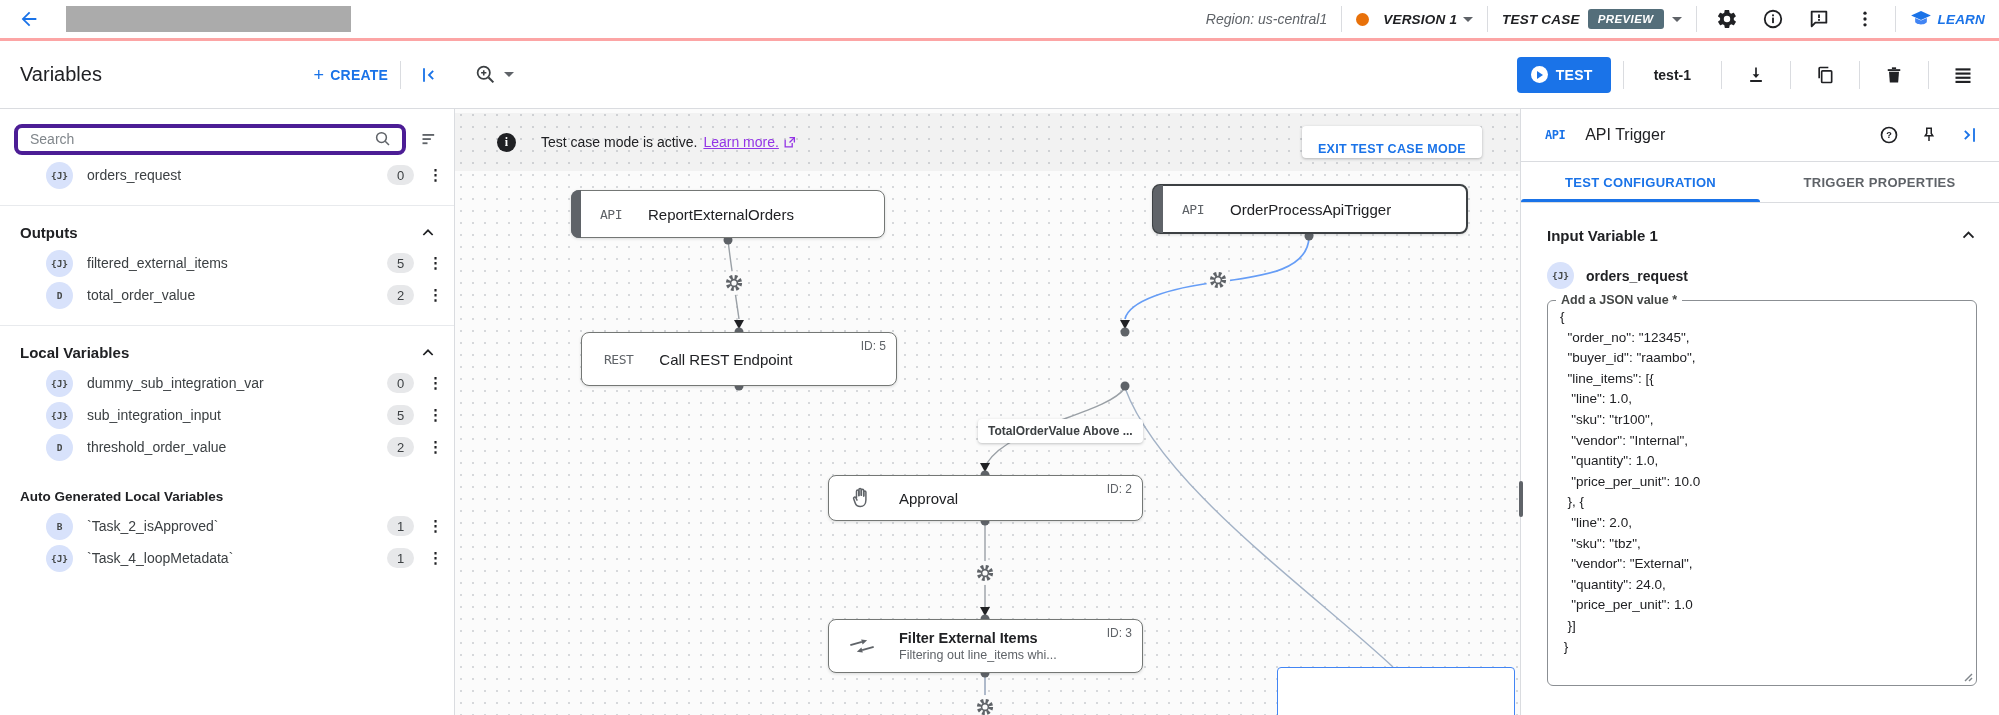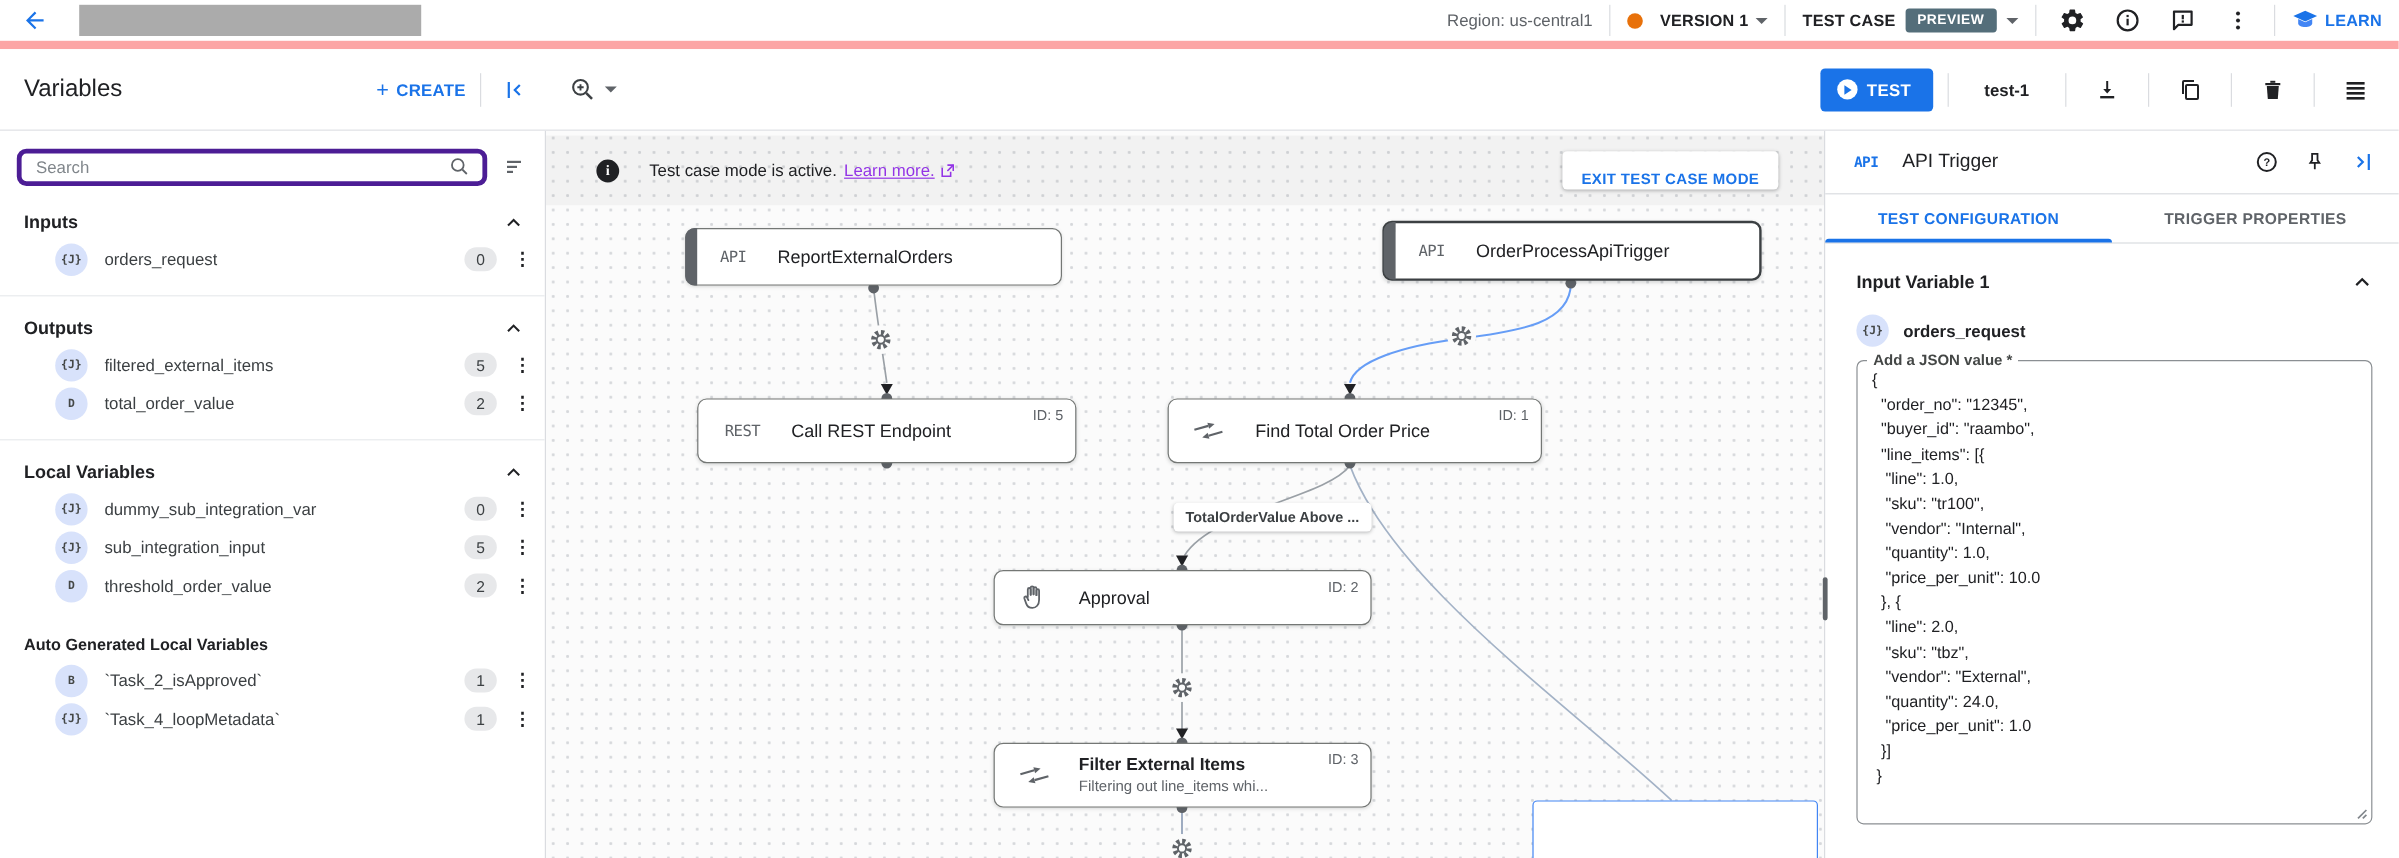--- a/index.html
+++ b/index.html
@@ -2,21 +2,21 @@
 <html><head>
 <meta charset="utf-8">
 <style>
   * { margin:0; padding:0; box-sizing:border-box; }
   html,body { width:1999px; height:715px; overflow:hidden; background:#fff;
     font-family:"Liberation Sans", sans-serif; color:#202124; }
   svg { display:block; }
 
   
   .topbar { height:41px; display:flex; align-items:center; padding:0 14px;
-    border-bottom:7px solid #fca5a5; background:#fff; }
+    border-bottom:3px solid #fca5a5; background:#fff;font-style:italic; }
   .back-btn { width:30px; height:30px; display:flex; align-items:center; justify-content:center; cursor:pointer; }
   .redacted { width:285px; height:26px; background:#ababab; margin-left:22px; }
   .topbar-right { margin-left:auto; display:flex; align-items:center; gap:14px; height:40px; }
   .region { color:#5f6368; font-size:14px; }
   .vdiv-h { width:1px; height:26px; background:#dadce0; }
   .status-dot { width:13px; height:13px; border-radius:50%; background:#e8710a; }
   .version { font-size:13.5px; font-weight:700; letter-spacing:.2px; display:flex; align-items:center; gap:6px; cursor:pointer; }
   .caret { width:0; height:0; border-left:5px solid transparent; border-right:5px solid transparent; border-top:5px solid #5f6368; }
   .testcase { font-size:13.5px; font-weight:700; letter-spacing:.2px; display:flex; align-items:center; gap:8px; cursor:pointer; }
   .preview-badge { background:#546e7a; color:#fff; font-size:11.5px; font-weight:700; letter-spacing:.4px;
@@ -261,28 +261,20 @@
       </div>
       <div class="icon-btn">
         <svg width="20" height="20" viewBox="0 0 24 24" fill="#5f6368">
             <rect x="3" y="6" width="14" height="2.2"></rect>
             <rect x="3" y="11" width="10" height="2.2"></rect>
             <rect x="3" y="16" width="6" height="2.2"></rect>
           </svg>
       </div>
     </div>
 
-    <div class="section-header">
-      <span class="section-title">Inputs</span>
-      <span class="chev">
-          <svg width="16" height="16" viewBox="0 0 24 24" fill="none" stroke="#202124" stroke-width="2.6">
-            <path d="M5 15l7-7 7 7"></path>
-          </svg>
-        </span>
-    </div>
     <div class="var-row">
       <span class="var-icon">{J}</span>
       <span class="var-name">orders_request</span>
       <span class="var-count">0</span>
       <span class="row-dots">⋮</span>
     </div>
     <div class="side-div"></div>
 
     <div class="section-header">
       <span class="section-title">Outputs</span>
@@ -426,34 +418,20 @@
       <span class="tag">API</span>
       <span class="ntitle">OrderProcessApiTrigger</span>
     </div>
 
     <div class="node" style="left:126px; top:223px; width:316px; height:54px;">
       <span class="tag plain">REST</span>
       <span class="ntitle">Call REST Endpoint</span>
       <span class="nid">ID: 5</span>
     </div>
 
-    <div class="node" style="left:518px; top:223px; width:312px; height:54px;">
-      <span class="nicon">
-        <svg width="26" height="22" viewBox="0 0 26 22">
-            <g transform="rotate(-16 13 11)" stroke="#5f6368" stroke-width="1.8" fill="#5f6368">
-              <path d="M2 7h12" fill="none"></path>
-              <polygon points="14,4.4 19.5,7 14,9.6" stroke="none"></polygon>
-              <path d="M24 15H12" fill="none"></path>
-              <polygon points="12,12.4 6.5,15 12,17.6" stroke="none"></polygon>
-            </g>
-          </svg>
-      </span>
-      <span class="ntitle">Find Total Order Price</span>
-      <span class="nid">ID: 1</span>
-    </div>
 
     <div class="edge-label" style="left:523px; top:310px;">TotalOrderValue Above ...</div>
 
     <div class="node" style="left:373px; top:366px; width:315px; height:46px;">
       <span class="nicon">
         <svg width="24" height="24" viewBox="0 0 24 24" fill="none" stroke="#5f6368" stroke-width="1.5" stroke-linecap="round" stroke-linejoin="round">
             <path d="M7.5 11.5V5.2a1.2 1.2 0 0 1 2.4 0v4.6"></path>
             <path d="M9.9 9.4V3.8a1.2 1.2 0 0 1 2.4 0v5.4"></path>
             <path d="M12.3 9.2V4.4a1.2 1.2 0 0 1 2.4 0v5.6"></path>
             <path d="M14.7 10V6a1.1 1.1 0 0 1 2.2 0v8c0 4-2.4 6.6-5.6 6.6-2.8 0-4.4-1.4-5.2-3.8l-1.5-4.2a1.2 1.2 0 0 1 2.2-.9l1.2 2.4"></path>

